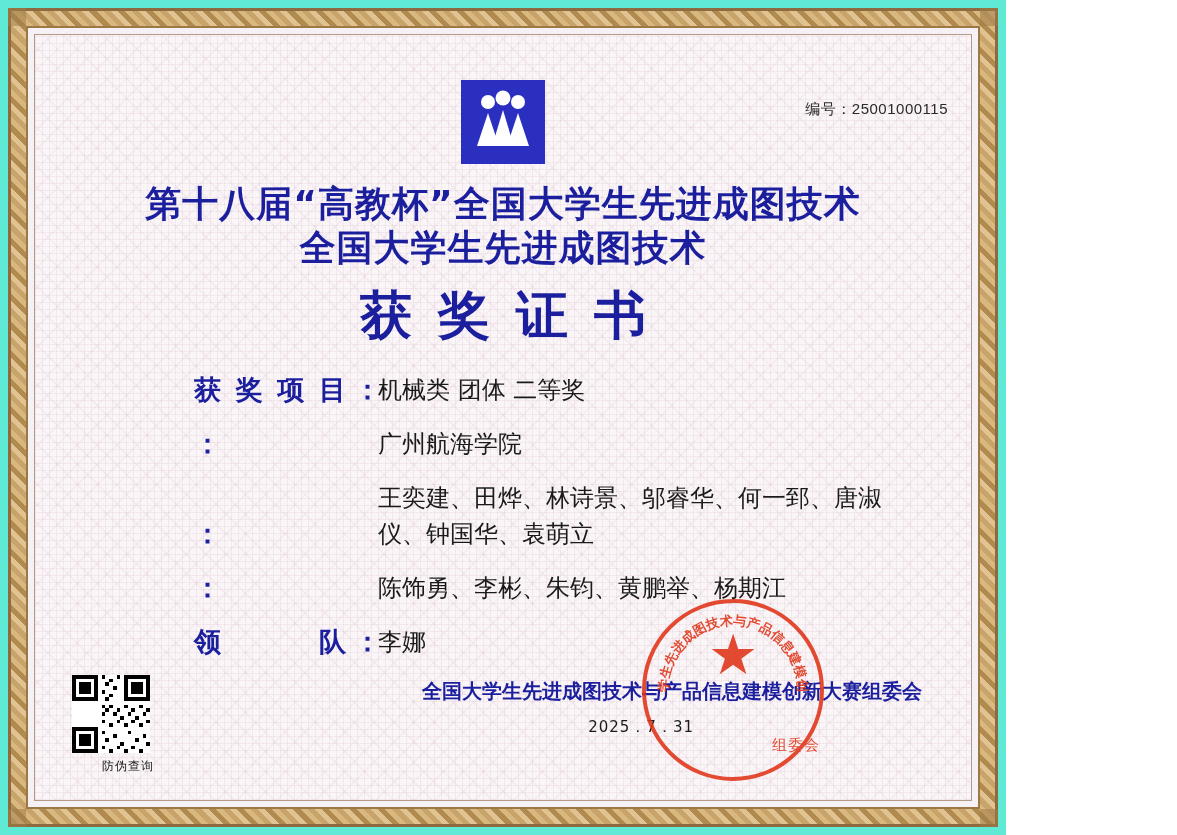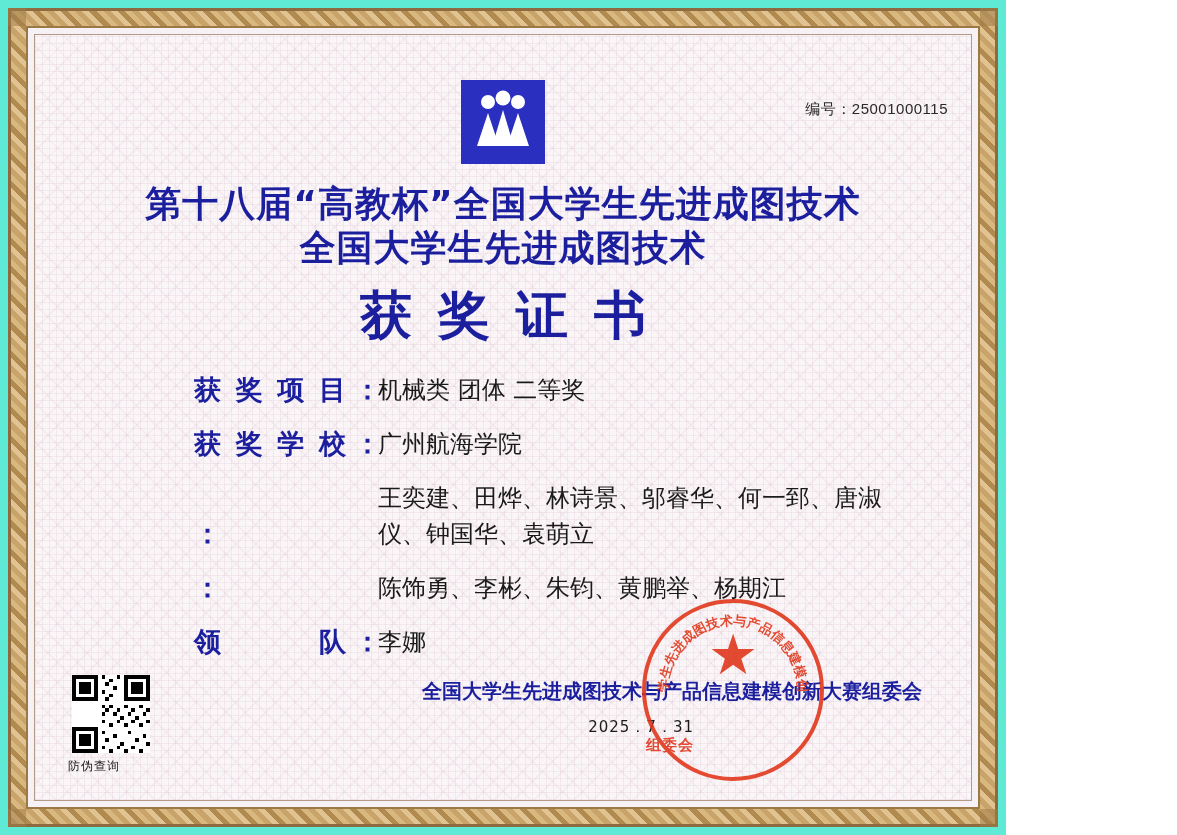--- a/index.html
+++ b/index.html
@@ -235,35 +235,35 @@
   .seal-arc text {
     fill: #e03317;
     font-size: 13px;
     font-family: "DejaVu Sans", sans-serif;
     font-weight: bold;
   }
   .seal-sub {
     position: absolute;
     left: 0; right: 0;
     bottom: 22px;
-    text-align: left;
+    text-align: right;
     color: #e03317;
     font-size: 15px;
     font-family: "DejaVu Sans", sans-serif;
-    font-weight: bold;
+    font-weight: normal;
     letter-spacing: 1px;
   }
 
   
   .qr-block {
     position: absolute;
     left: 24px;
     bottom: 18px;
     width: 86px;
-    text-align: left;
+    text-align: right;
   }
   .qr-code {
     width: 78px;
     height: 78px;
     margin: 0 auto;
     background-color: #ffffff;
   }
   .qr-caption {
     margin-top: 5px;
     font-size: 12px;
@@ -314,21 +314,20 @@
       <div class="field-row">
         <div class="field-label spread">
           <span class="lbl-text">获奖项目</span>
           <span class="field-colon">：</span>
         </div>
         <div class="field-value">机械类  团体  二等奖</div>
       </div>
 
       <div class="field-row">
         <div class="field-label spread">
-          <span class="lbl-text">获奖学校</span>
           <span class="field-colon">：</span>
         </div>
         <div class="field-value">广州航海学院</div>
       </div>
 
       <div class="field-row">
         <div class="field-label spread">
           <span class="field-colon">：</span>
         </div>
         <div class="field-value">王奕建、田烨、林诗景、邬睿华、何一郅、唐淑仪、钟国华、袁萌立</div>

